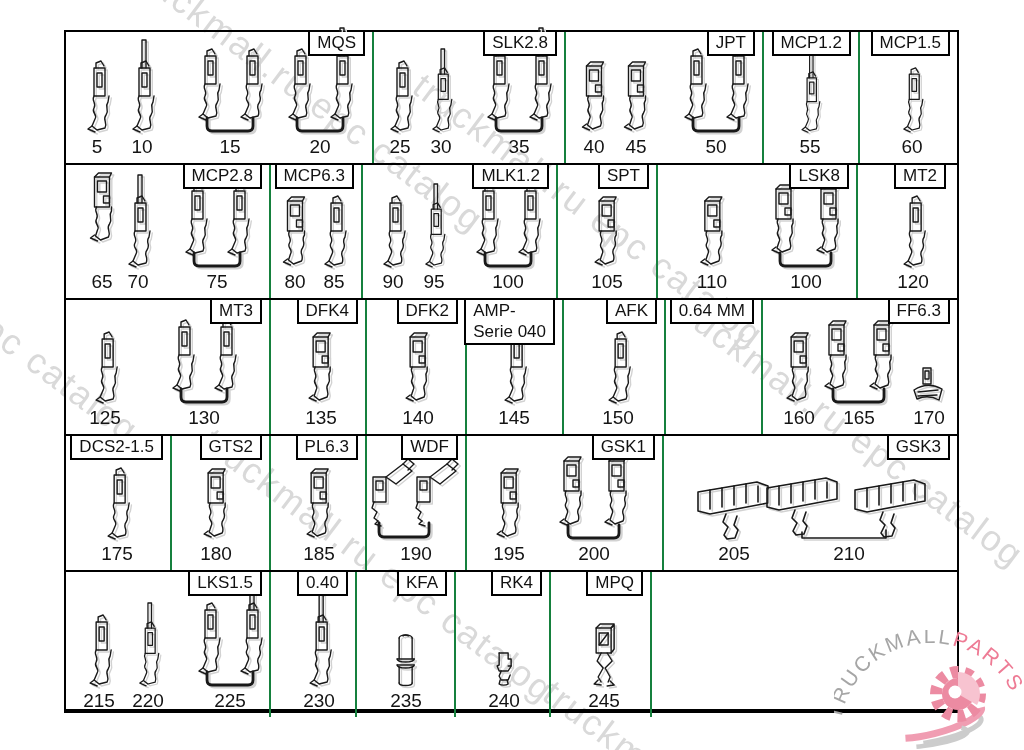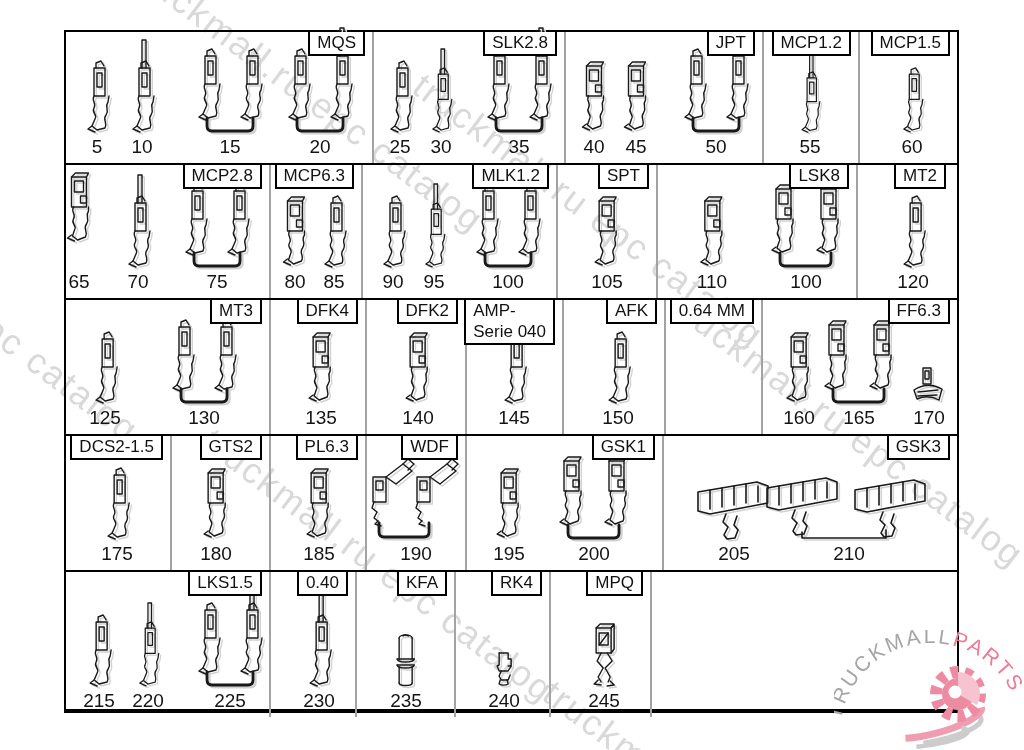--- a/index.html
+++ b/index.html
@@ -15,21 +15,21 @@
     transform:rotate(37deg);transform-origin:left top;font-weight:400;
   }
   #catalog-table{
     position:absolute;left:64px;top:30px;width:891px;height:677px;z-index:1;
     border:2px solid #000;border-bottom-width:4px;box-sizing:content-box;
     background:transparent;
   }
   .row{display:flex;position:relative;}
   .row + .row{border-top:2px solid #000;}
   .cell{position:relative;flex:0 0 auto;box-sizing:border-box;}
-  .cell + .cell{border-left:2px solid #a3a3a3;}
+  .cell + .cell{border-left:2px solid #15803d;}
   .label-box{
     position:absolute;top:0;right:7px;z-index:3;
     background:#fff;border:2px solid #000;border-top:none;
     padding:0 7px 1px 7px;font-size:17px;line-height:21px;
     color:#111;white-space:nowrap;text-align:left;
   }
   .item{
     position:absolute;bottom:6px;z-index:1;
     display:flex;flex-direction:column;align-items:center;
   }
@@ -468,21 +468,21 @@
           </svg>
           <div class="num">60</div>
         </div>
       </div>
     </div>
     <div class="row" style="height: 133px;">
       <div class="cell" style="width: 203px;">
         <div class="label-box">
           <div>MCP2.8</div>
         </div>
-        <div class="item" style="left: 13px; transform: translateX(-50%); gap: 24px;">
+        <div class="item" style="left: 36px; transform: translateX(-50%); gap: 24px;">
           <svg width="27" height="74" style="overflow:visible;display:block">
             <g transform="scale(1)" fill="none" stroke-linecap="round" stroke-linejoin="round">
               <g transform="translate(2.3,2)" stroke="#d2d2d2">
                 <g stroke-width="1.4">
                   <path d="M6 6 h15 v30 h-15 z"></path>
                   <path d="M9 10 h9 v11 h-9 z"></path>
                   <path d="M15 25 h6 v7 h-6 z"></path>
                   <path d="M6 6 l4 -4 h13 l-2 4"></path>
                   <path d="M8 36 c-3 5 3 7 0 12 c-3 5 4 6 1 11 l-2 6 5 4 8 -3 c3 -6 -3 -8 1 -13 c4 -6 -2 -7 2 -13 l0 -4"></path>
                   <path d="M6 64 l-4 3 7 3"></path>

